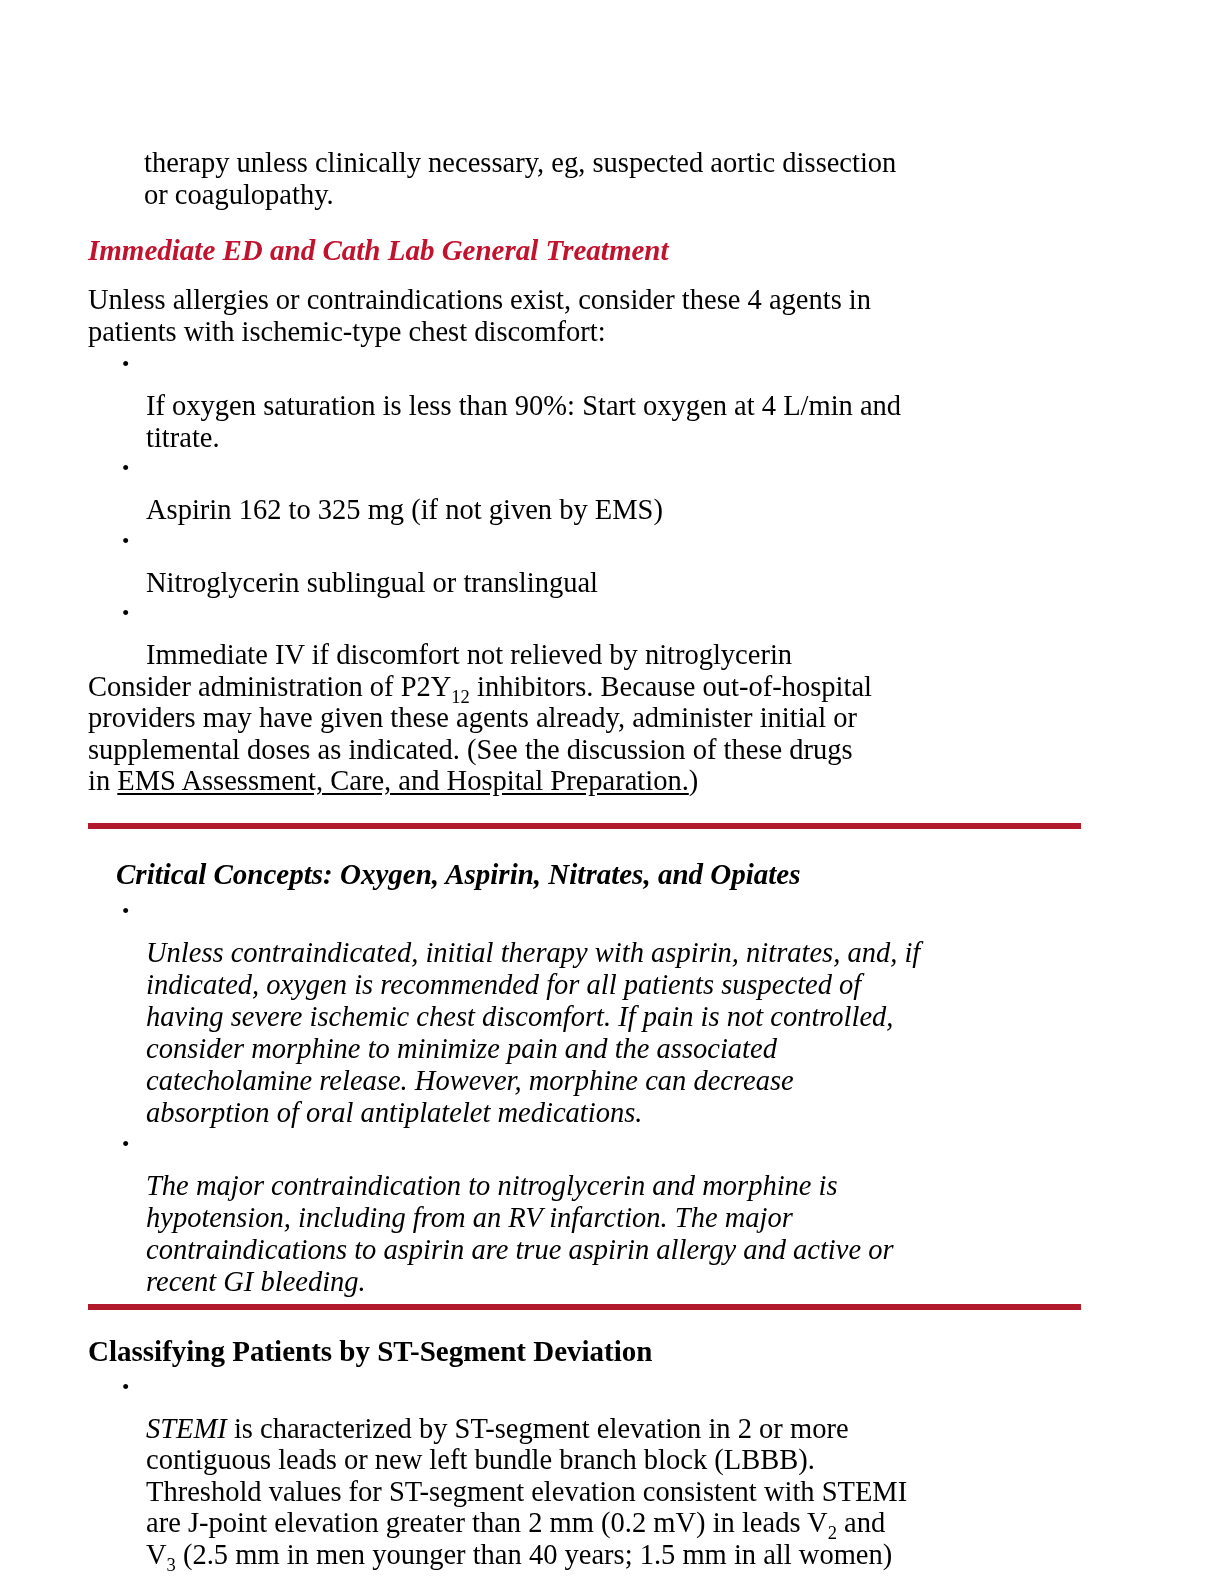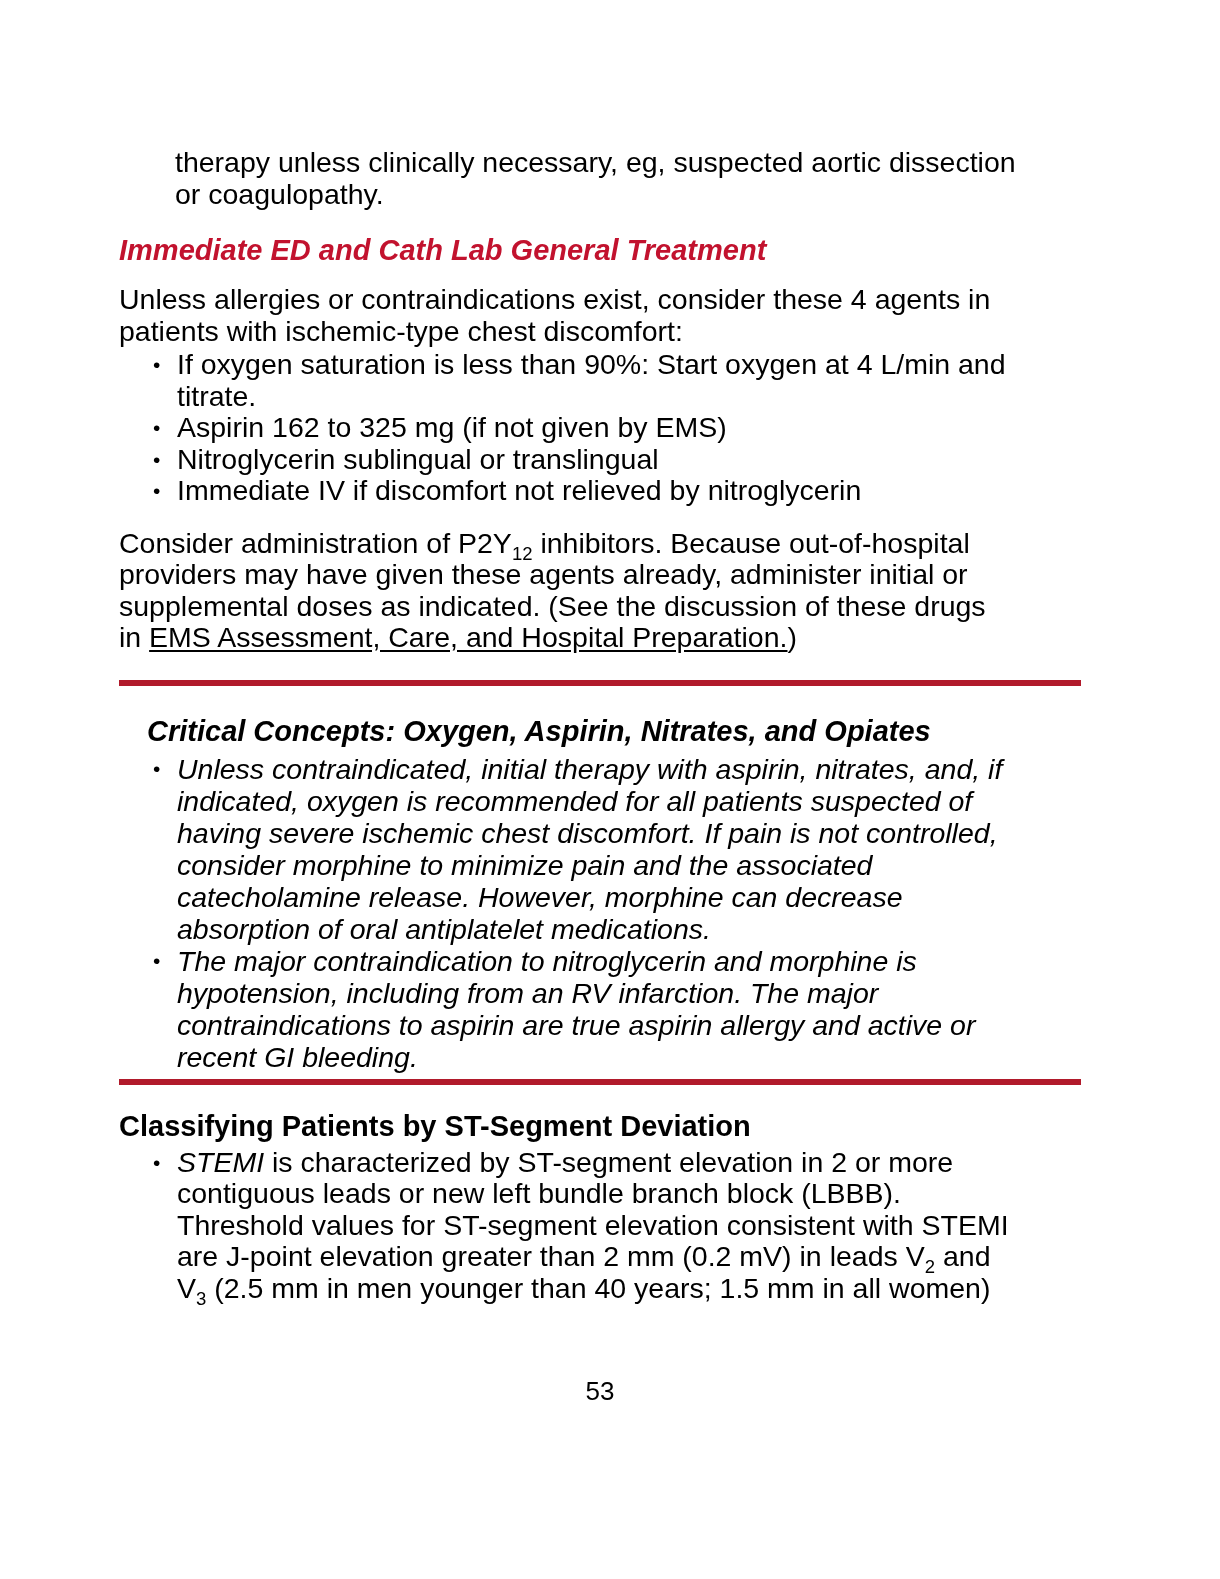--- a/index.html
+++ b/index.html
@@ -14,21 +14,22 @@
     width: 1220px;
     height: 1579px;
     font-family: "Liberation Sans", sans-serif;
     color: var(--text);
     background: var(--bg);
     overflow: hidden;
   }
   .page {
     width: 1220px;
     height: 1401px;
-    padding: 147px 139px 0 119px;
+    padding: 147px 139px 0 88px;
+    font-family: Liberation Serif, serif;
   }
   .pre { white-space: pre-line; }
   .body-text {
     font-size: 28.5px;
     line-height: 31.5px;
     color: var(--text);
   }
   .cont-para { margin-left: 56px; }
   .red-head {
     margin-top: 23px;
@@ -44,23 +45,23 @@
     display: flex;
     padding-left: 34px;
   }
   ul.blist .mk {
     flex: none;
     width: 24px;
     font-size: 21px;
     line-height: 31.5px;
     font-style: normal;
   }
-  ul.blist .bt { flex: 1 1 auto; }
+  ul.blist .bt { flex: 1 1 auto; margin-top: 41px; }
   .list-1 { margin-top: 2px; }
-  .p2y12-para { margin-top: 21px; }
+  .p2y12-para { }
   .xref-link {
     color: var(--text);
     text-decoration: underline;
     text-underline-offset: 3px;
     cursor: pointer;
   }
   hr.redrule {
     border: none;
     height: 6px;
     width: 100%;

